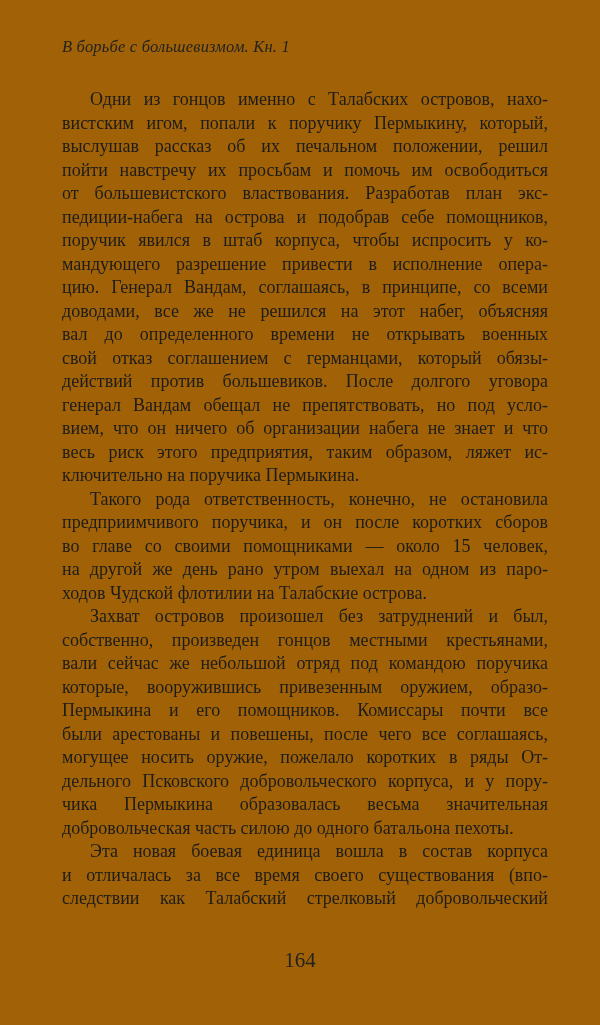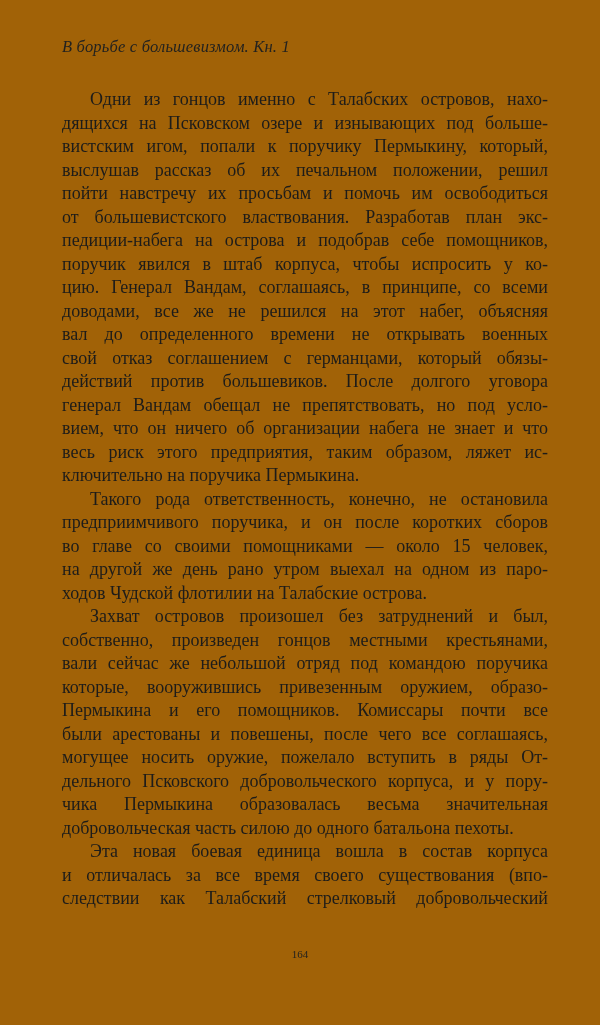--- a/index.html
+++ b/index.html
@@ -44,40 +44,40 @@
   .line.lastline {
     text-align-last: left;
     -moz-text-align-last: left;
   }
   .page-number {
     position: absolute;
     left: 0;
     top: 948px;
     width: 100%;
     text-align: center;
-    font-size: 11px;
+    font-size: 21px;
     color: #23221f;
   }
 </style>
 </head>
 <body>
 
 <div class="page">
   <div class="running-head">В борьбе с большевизмом. Кн. 1</div>
 
   <div class="body-text">
       <div class="para">
         <div class="line first">Одни из гонцов именно с Талабских островов, нахо-</div>
-        <div class="line">дящихся на Псковском озере и изнывающих под больше-</div>
         <div class="line">вистским игом, попали к поручику Пермыкину, который,</div>
         <div class="line">выслушав рассказ об их печальном положении, решил</div>
         <div class="line">пойти навстречу их просьбам и помочь им освободиться</div>
         <div class="line">от большевистского властвования. Разработав план экс-</div>
         <div class="line">педиции-набега на острова и подобрав себе помощников,</div>
         <div class="line">поручик явился в штаб корпуса, чтобы испросить у ко-</div>
+        <div class="line">мандующего разрешение привести в исполнение опера-</div>
         <div class="line">цию. Генерал Вандам, соглашаясь, в принципе, со всеми</div>
         <div class="line">доводами, все же не решился на этот набег, объясняя</div>
         <div class="line">вал до определенного времени не открывать военных</div>
         <div class="line">свой отказ соглашением с германцами, который обязы-</div>
         <div class="line">действий против большевиков. После долгого уговора</div>
         <div class="line">генерал Вандам обещал не препятствовать, но под усло-</div>
         <div class="line">вием, что он ничего об организации набега не знает и что</div>
         <div class="line">весь риск этого предприятия, таким образом, ляжет ис-</div>
         <div class="line lastline">ключительно на поручика Пермыкина.</div>
       </div>
@@ -88,21 +88,21 @@
         <div class="line">на другой же день рано утром выехал на одном из паро-</div>
         <div class="line lastline">ходов Чудской флотилии на Талабские острова.</div>
       </div>
       <div class="para">
         <div class="line first">Захват островов произошел без затруднений и был,</div>
         <div class="line">собственно, произведен гонцов местными крестьянами,</div>
         <div class="line">вали сейчас же небольшой отряд под командою поручика</div>
         <div class="line">которые, вооружившись привезенным оружием, образо-</div>
         <div class="line">Пермыкина и его помощников. Комиссары почти все</div>
         <div class="line">были арестованы и повешены, после чего все соглашаясь,</div>
-        <div class="line">могущее носить оружие, пожелало вступить в ряды От-</div>
+        <div class="line">могущее носить оружие, пожелало коротких в ряды От-</div>
         <div class="line">дельного Псковского добровольческого корпуса, и у пору-</div>
         <div class="line">чика Пермыкина образовалась весьма значительная</div>
         <div class="line lastline">добровольческая часть силою до одного батальона пехоты.</div>
       </div>
       <div class="para">
         <div class="line first">Эта новая боевая единица вошла в состав корпуса</div>
         <div class="line">и отличалась за все время своего существования (впо-</div>
         <div class="line">следствии как Талабский стрелковый добровольческий</div>
       </div>
     </div>

